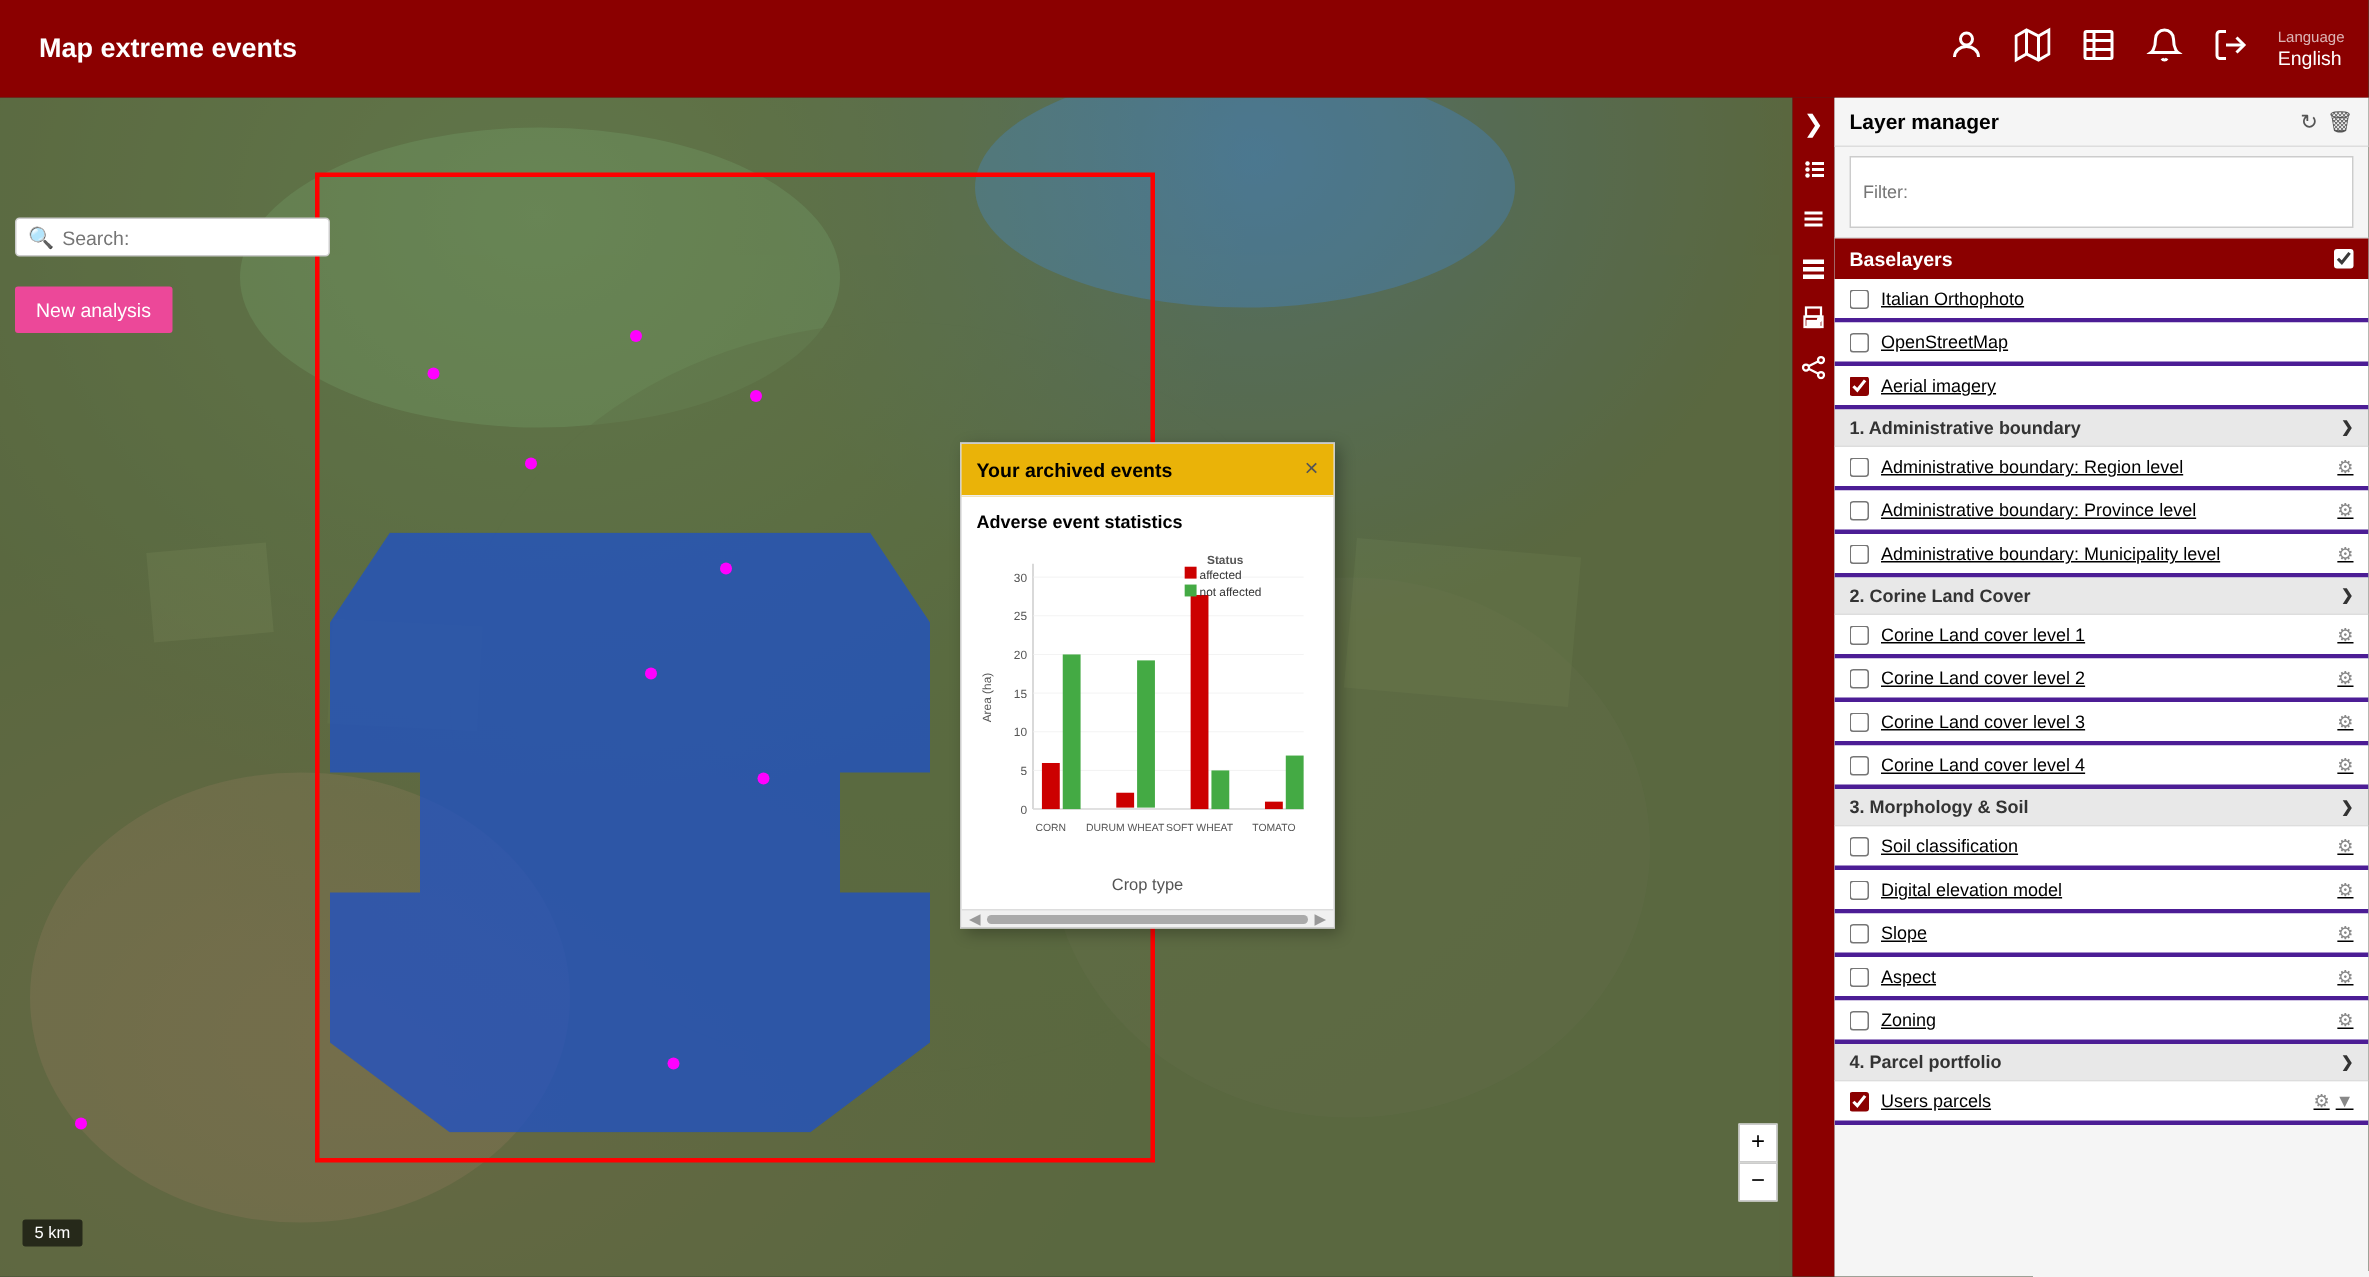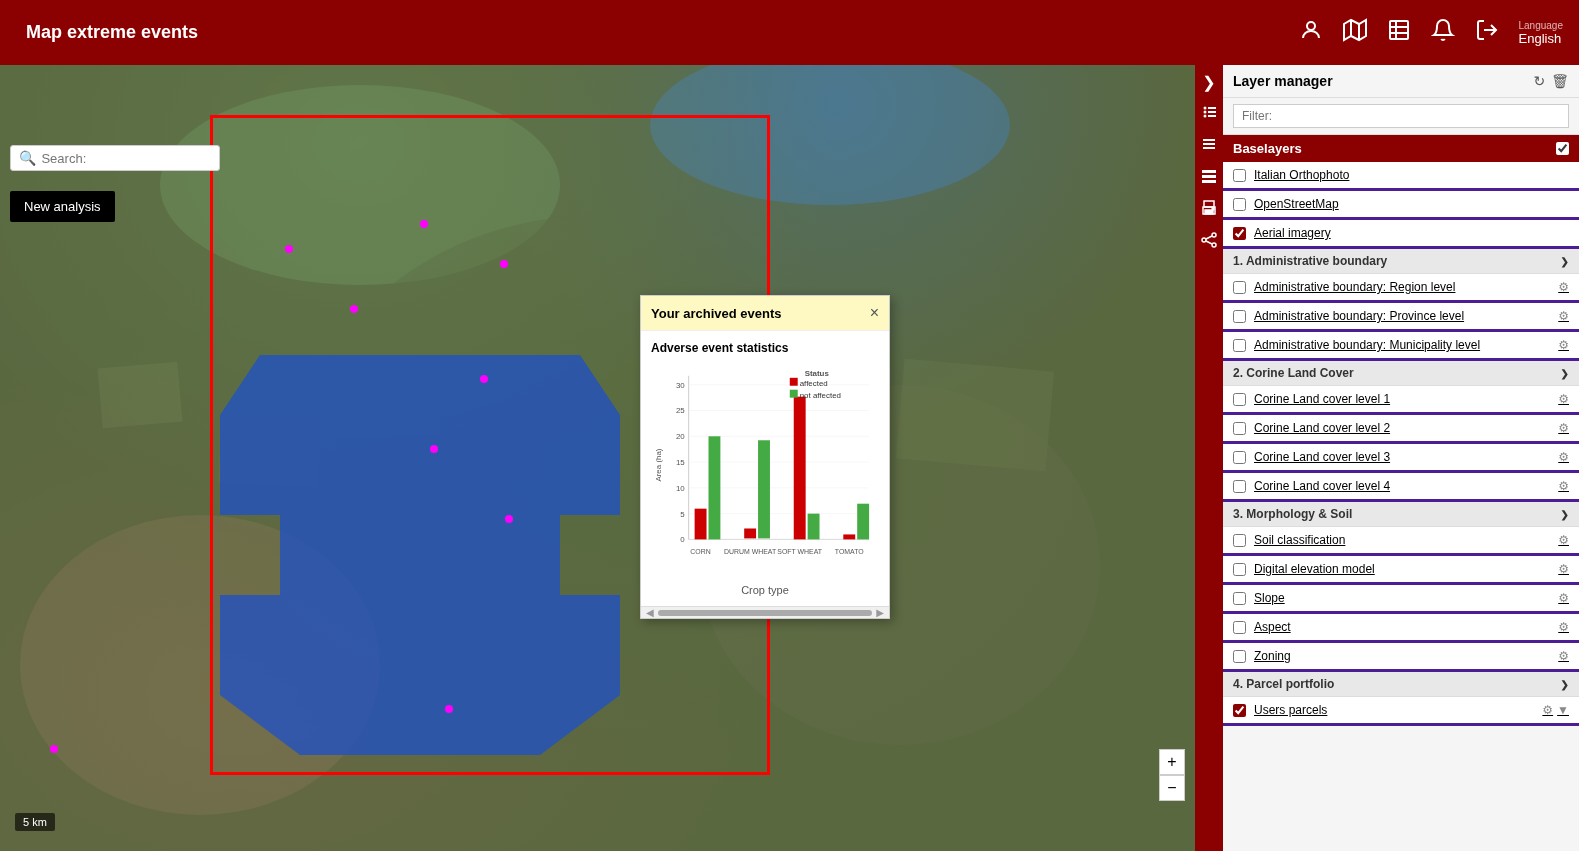--- a/index.html
+++ b/index.html
@@ -57,21 +57,21 @@
       display: flex; align-items: center; background: white;
       border: 1px solid #ccc; border-radius: 3px;
       padding: 4px 8px; width: 210px; z-index: 50;
     }
     .search-icon { color: #666; margin-right: 5px; font-size: 14px; }
     .search-input { border: none; outline: none; font-size: 13px; width: 170px; }
 
     
     .new-analysis-btn {
       position: absolute; top: 126px; left: 10px;
-      background: #000000; color: white; border: none;
+      background: #ec4899; color: white; border: none;
       padding: 8px 14px; font-size: 13px; cursor: pointer;
       border-radius: 2px; z-index: 50;
     }
 
     
     .scale-bar {
       position: absolute; bottom: 20px; left: 15px;
       background: rgba(0,0,0,0.6); color: white;
       padding: 3px 8px; font-size: 11px; border-radius: 2px;
     }
@@ -104,21 +104,21 @@
     .panel-header {
       display: flex; align-items: center; padding: 8px 10px;
       background: #f5f5f5; border-bottom: 1px solid #ddd;
     }
     .panel-title { font-size: 14px; font-weight: bold; flex: 1; }
     .panel-icon { font-size: 14px; color: #555; cursor: pointer; margin-left: 6px; }
     .filter-row {
       padding: 6px 10px; border-bottom: 1px solid #ddd;
     }
     .filter-input {
-      width: 100%; border: 1px solid #ccc; padding: 4px 8px;
+      width: 100%; border: 1px solid #ccc; padding: 16px 8px;
       font-size: 12px; outline: none;
     }
     .section-header {
       background: #8b0000; color: white; padding: 6px 10px;
       font-size: 13px; font-weight: bold;
       display: flex; align-items: center; justify-content: space-between;
     }
     .section-checkbox { accent-color: white; }
     .layer-item {
       display: flex; align-items: flex-end; padding: 6px 10px;
@@ -144,21 +144,21 @@
 
     
     .popup-overlay {
       position: absolute; top: 230px; left: 640px;
       width: 250px; background: white;
       border: 1px solid #ccc; box-shadow: 3px 3px 10px rgba(0,0,0,0.3);
       z-index: 200; font-size: 12px;
     }
     .popup-header {
       display: flex; align-items: center; padding: 8px 10px;
-      border-bottom: 1px solid #eee; background: #fef9c3;
+      border-bottom: 1px solid #eee; background: #eab308;
     }
     .popup-title { font-size: 13px; font-weight: bold; flex: 1; }
     .popup-close { cursor: pointer; font-size: 16px; color: #555; }
     .popup-body { padding: 10px; }
     .chart-title { font-size: 12px; font-weight: bold; margin-bottom: 5px; }
     .chart-area {
       position: relative; width: 100%; height: 220px;
     }
     .chart-svg { width: 100%; height: 100%; }
     .popup-hscrollbar {

